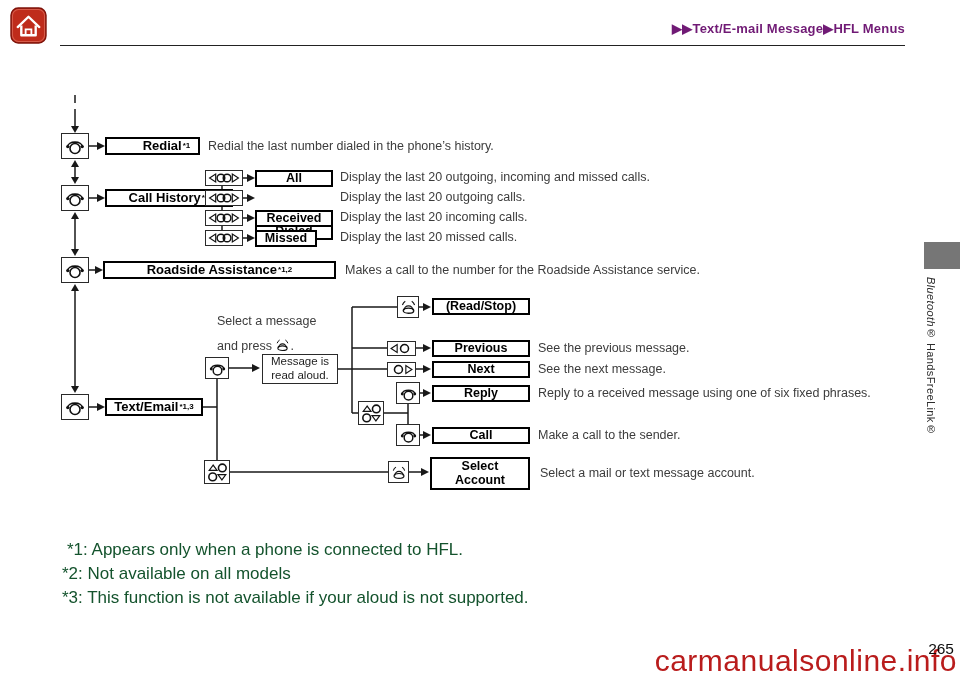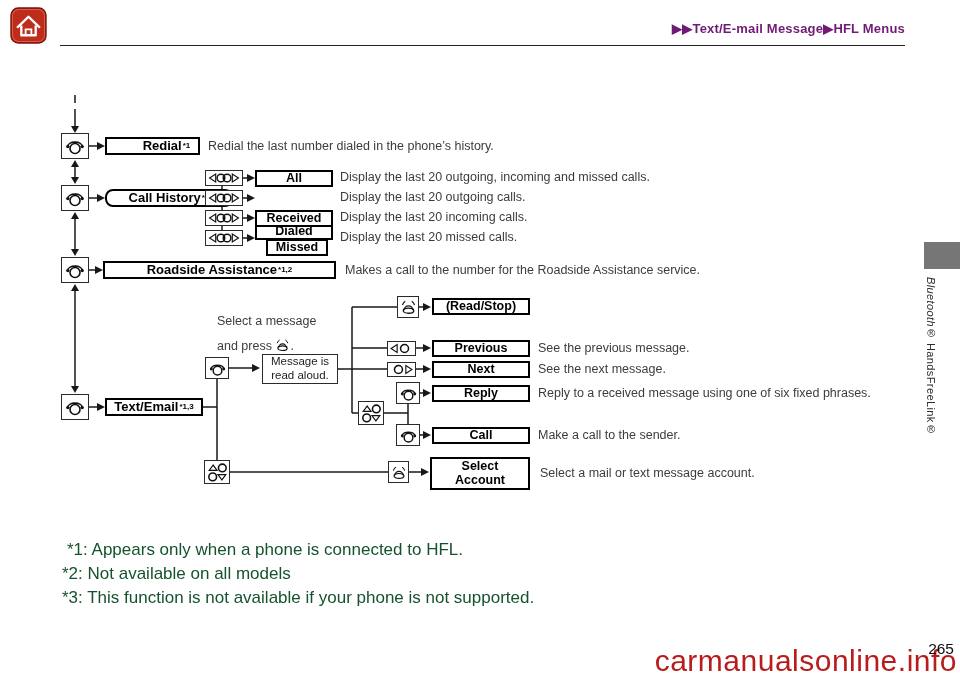--- a/index.html
+++ b/index.html
@@ -179,21 +179,21 @@
         <circle cx="19.2" cy="11.6" r="1.7" fill="#111"></circle>
       </svg>
   </div>
 
   <div class="node big" style="left:105px;top:137px;width:95px;height:18px;padding-left:28px;">
     <span>Redial</span>
       <sup>*1</sup>
   </div>
   <div class="desc" style="left:208px;top:139px;">Redial the last number dialed in the phone’s history.</div>
 
-  <div class="node big" style="left:105px;top:189px;width:128px;height:18px;border-radius:8px;">
+  <div class="node big" style="left:105px;top:189px;width:128px;height:18px;">
     <span>Call History</span>
       <sup>*1</sup>
   </div>
 
   <div class="icon-box" style="left:205px;top:170px;width:38px;height:16px;">
     <svg viewBox="0 0 38 16" width="36" height="14">
         <polygon points="2.5,8 9.5,3.5 9.5,12.5" fill="#fff" stroke="#111" stroke-width="1.3"></polygon>
         <circle cx="15.5" cy="8" r="4.4" fill="none" stroke="#111" stroke-width="1.7"></circle>
         <circle cx="22.5" cy="8" r="4.4" fill="none" stroke="#111" stroke-width="1.7"></circle>
         <polygon points="35.5,8 28.5,3.5 28.5,12.5" fill="#fff" stroke="#111" stroke-width="1.3"></polygon>
@@ -223,21 +223,21 @@
         <polygon points="35.5,8 28.5,3.5 28.5,12.5" fill="#fff" stroke="#111" stroke-width="1.3"></polygon>
       </svg>
   </div>
 
   <div class="node" style="left:255px;top:170px;width:78px;height:17px;">All</div>
   <div class="desc" style="left:340px;top:170px;">Display the last 20 outgoing, incoming and missed calls.</div>
   <div class="node" style="left:255px;top:190px;width:78px;height:17px;margin-top:33px;">Dialed</div>
   <div class="desc" style="left:340px;top:190px;">Display the last 20 outgoing calls.</div>
   <div class="node" style="left:255px;top:210px;width:78px;height:17px;">Received</div>
   <div class="desc" style="left:340px;top:210px;">Display the last 20 incoming calls.</div>
-  <div class="node" style="left:255px;top:239px;width:62px;height:17px;margin-left:11px;">Missed</div>
+  <div class="node" style="left:255px;top:230px;width:62px;height:17px;">Missed</div>
   <div class="desc" style="left:340px;top:230px;">Display the last 20 missed calls.</div>
 
   <div class="node big" style="left:103px;top:261px;width:233px;height:18px;">
     <span>Roadside Assistance</span>
       <sup>*1,2</sup>
   </div>
   <div class="desc" style="left:345px;top:263px;">Makes a call to the number for the Roadside Assistance service.</div>
 
   <div class="node big" style="left:105px;top:398px;width:98px;height:18px;">
     <span>Text/Email</span>
@@ -344,18 +344,18 @@
       </svg>
   </div>
   <div class="node" style="left:430px;top:457px;width:100px;height:33px;flex-direction:column;">
     <span>Select</span>
     <span>Account</span>
   </div>
   <div class="desc" style="left:540px;top:466px;">Select a mail or text message account.</div>
 
   <div class="footnote" style="left:67px;top:540px;">*1: Appears only when a phone is connected to HFL.</div>
   <div class="footnote" style="left:62px;top:564px;">*2: Not available on all models</div>
-  <div class="footnote" style="left:62px;top:588px;">*3: This function is not available if your phone is not supported.</div>
+  <div class="footnote" style="left:62px;top:588px;">*3: This function is not available if your aloud is not supported.</div>
 
   <div id="watermark">carmanualsonline.info</div>
   <div id="page-number">265</div>
 
 </div>
 
 </body></html>

